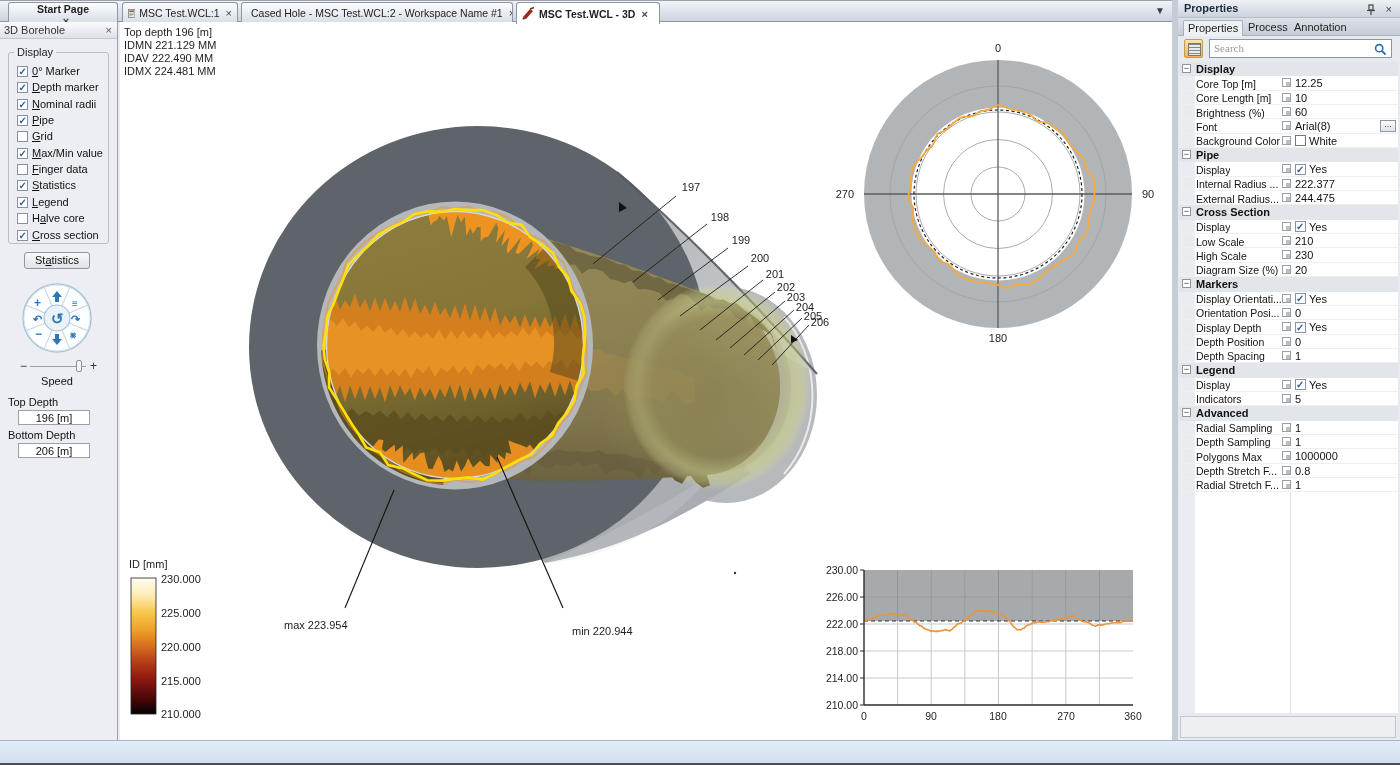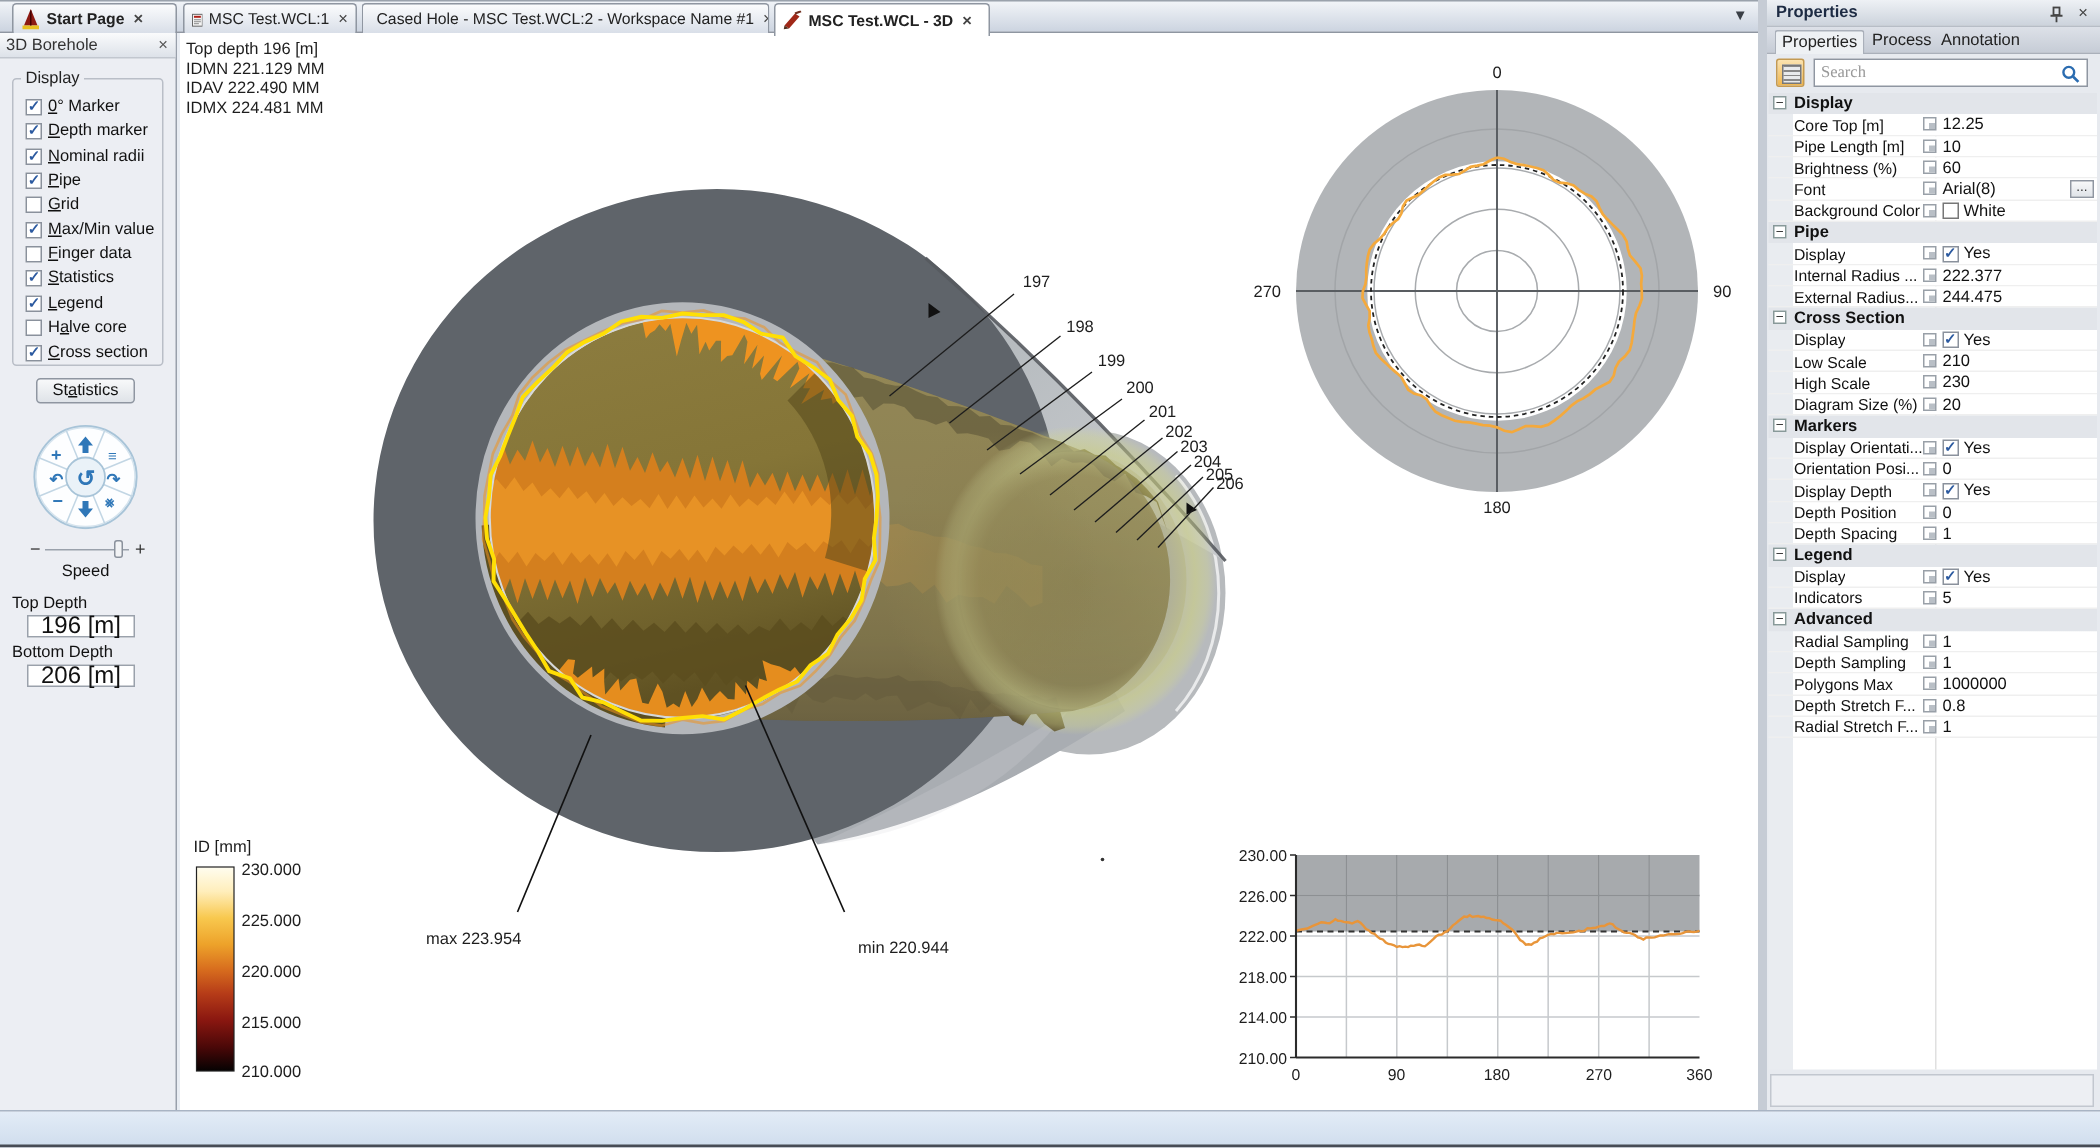--- a/index.html
+++ b/index.html
@@ -21,21 +21,21 @@
 #grpbox { position:absolute; left:8px; top:30px; width:101px; height:192px; border:1px solid #b9bec7; border-radius:3px; }
 #grplab { position:absolute; left:14px; top:24px; background:#eceef3; padding:0 3px; font-size:11px; color:#222; }
 .cbrow { position:absolute; left:17px; height:14px; display:flex; align-items:center; font-size:11px; color:#111; white-space:nowrap; }
 .chk { width:11px; height:11px; background:#fff; border:1px solid #8a919c; margin-right:4px; flex:0 0 auto; }
 .chk.on::before { content:"\2713"; display:block; font-size:10px; line-height:9px; color:#2c5aa0; font-weight:bold; margin-left:0.5px; }
 #statbtn { position:absolute; left:24px; top:230px; width:66px; height:17px; background:linear-gradient(#f8f9fa,#dfe3e8);
   border:1px solid #8f96a1; border-radius:3px; font-size:11px; text-align:center; line-height:15px; color:#111; }
 .sld { position:absolute; font-size:12px; color:#333; }
 #speedlab { position:absolute; left:0; top:353px; width:114px; text-align:center; font-size:11px; color:#111; }
 .dlab { position:absolute; left:8px; font-size:11px; color:#111; }
-.dbox { position:absolute; left:18px; width:72px; height:15px; background:#fff; border:1px solid #9aa1ab; font-size:16px; text-align:center; line-height:14px; color:#111; }
+.dbox { position:absolute; left:18px; width:72px; height:15px; background:#fff; border:1px solid #9aa1ab; font-size:11px; text-align:center; line-height:14px; color:#111; }
 
 #main { position:absolute; left:120px; top:22px; width:1052px; height:718px; background:#fff; }
 #rsplit { position:absolute; left:1172px; top:0; width:6px; height:740px; background:#c6ccd5; }
 
 #right { position:absolute; left:1178px; top:0; width:222px; height:740px; background:#e7eaef; }
 #rtitle { position:absolute; left:0; top:0; width:100%; height:18px; background:linear-gradient(#eef1f5,#ccd3dc);
   border-bottom:1px solid #b7bdc6; font-size:11px; font-weight:bold; color:#1d2b43; padding:2px 6px; }
 #rtitle .ic { position:absolute; top:3px; color:#444; font-weight:normal; }
 #rtabs { position:absolute; left:0; top:18px; width:100%; height:18px; background:linear-gradient(#dde1e8,#c6ccd6); border-bottom:1px solid #aab0ba; font-size:11px; }
 .rtab { position:absolute; top:2px; height:16px; padding:1px 4px; color:#222; }
@@ -62,21 +62,21 @@
 .dots { position:absolute; left:201px; top:1px; width:16px; height:12px; border:1px solid #8f96a1; background:linear-gradient(#f8f9fa,#dfe3e8); font-size:9px; line-height:6px; text-align:center; color:#333; }
 #rdesc { position:absolute; left:2px; top:716px; width:216px; height:22px; background:#edeff3; border:1px solid #c2c7cf; }
 
 #bottom { position:absolute; left:0; top:740px; width:1400px; height:25px; background:linear-gradient(#e3ecf7,#cfdded); border-top:1px solid #a9b4c4; }
 #bottom::after { content:""; position:absolute; left:0; bottom:0; width:100%; height:2px; background:#474c55; }
 </style></head>
 <body>
 <div id="root">
 
 <div id="tabbar">
-  <div class="tab" style="left:8px; width:110px; font-weight:bold;">
+  <div class="tab" style="left:8px; width:110px; font-weight:bold;flex-direction:column;">
     <svg width="13" height="14" viewBox="0 0 13 14" style="margin-right:4px">
       <polygon points="6.5,0 2,11 11,11" fill="#8c1a12"></polygon>
       <rect x="1" y="11" width="11" height="2.5" fill="#e8c020"></rect>
       <line x1="6.5" y1="1" x2="6.5" y2="11" stroke="#400" stroke-width="1"></line>
     </svg>Start Page<span class="x">×</span></div>
   <div class="tab" style="left:122px; width:116px;">
     <svg width="11" height="13" viewBox="0 0 11 13" style="margin-right:4px">
       <rect x="0.5" y="0.5" width="10" height="12" fill="#f4f4f4" stroke="#666"></rect>
       <rect x="2" y="2" width="7" height="2" fill="#b02018"></rect>
       <rect x="2" y="5.5" width="7" height="1" fill="#888"></rect>
@@ -416,21 +416,21 @@
 <div class="prow">
           <span class="pn">Core Top [m]</span>
           <span class="picw">
             <span class="pic"></span>
           </span>
           <span class="pvw">
             <span class="pv">12.25</span>
           </span>
         </div>
 <div class="prow">
-          <span class="pn">Pipe Length [m]</span>
+          <span class="pn">Core Length [m]</span>
           <span class="picw">
             <span class="pic"></span>
           </span>
           <span class="pvw">
             <span class="pv">10</span>
           </span>
         </div>
 <div class="prow">
           <span class="pn">Brightness (%)</span>
           <span class="picw">

